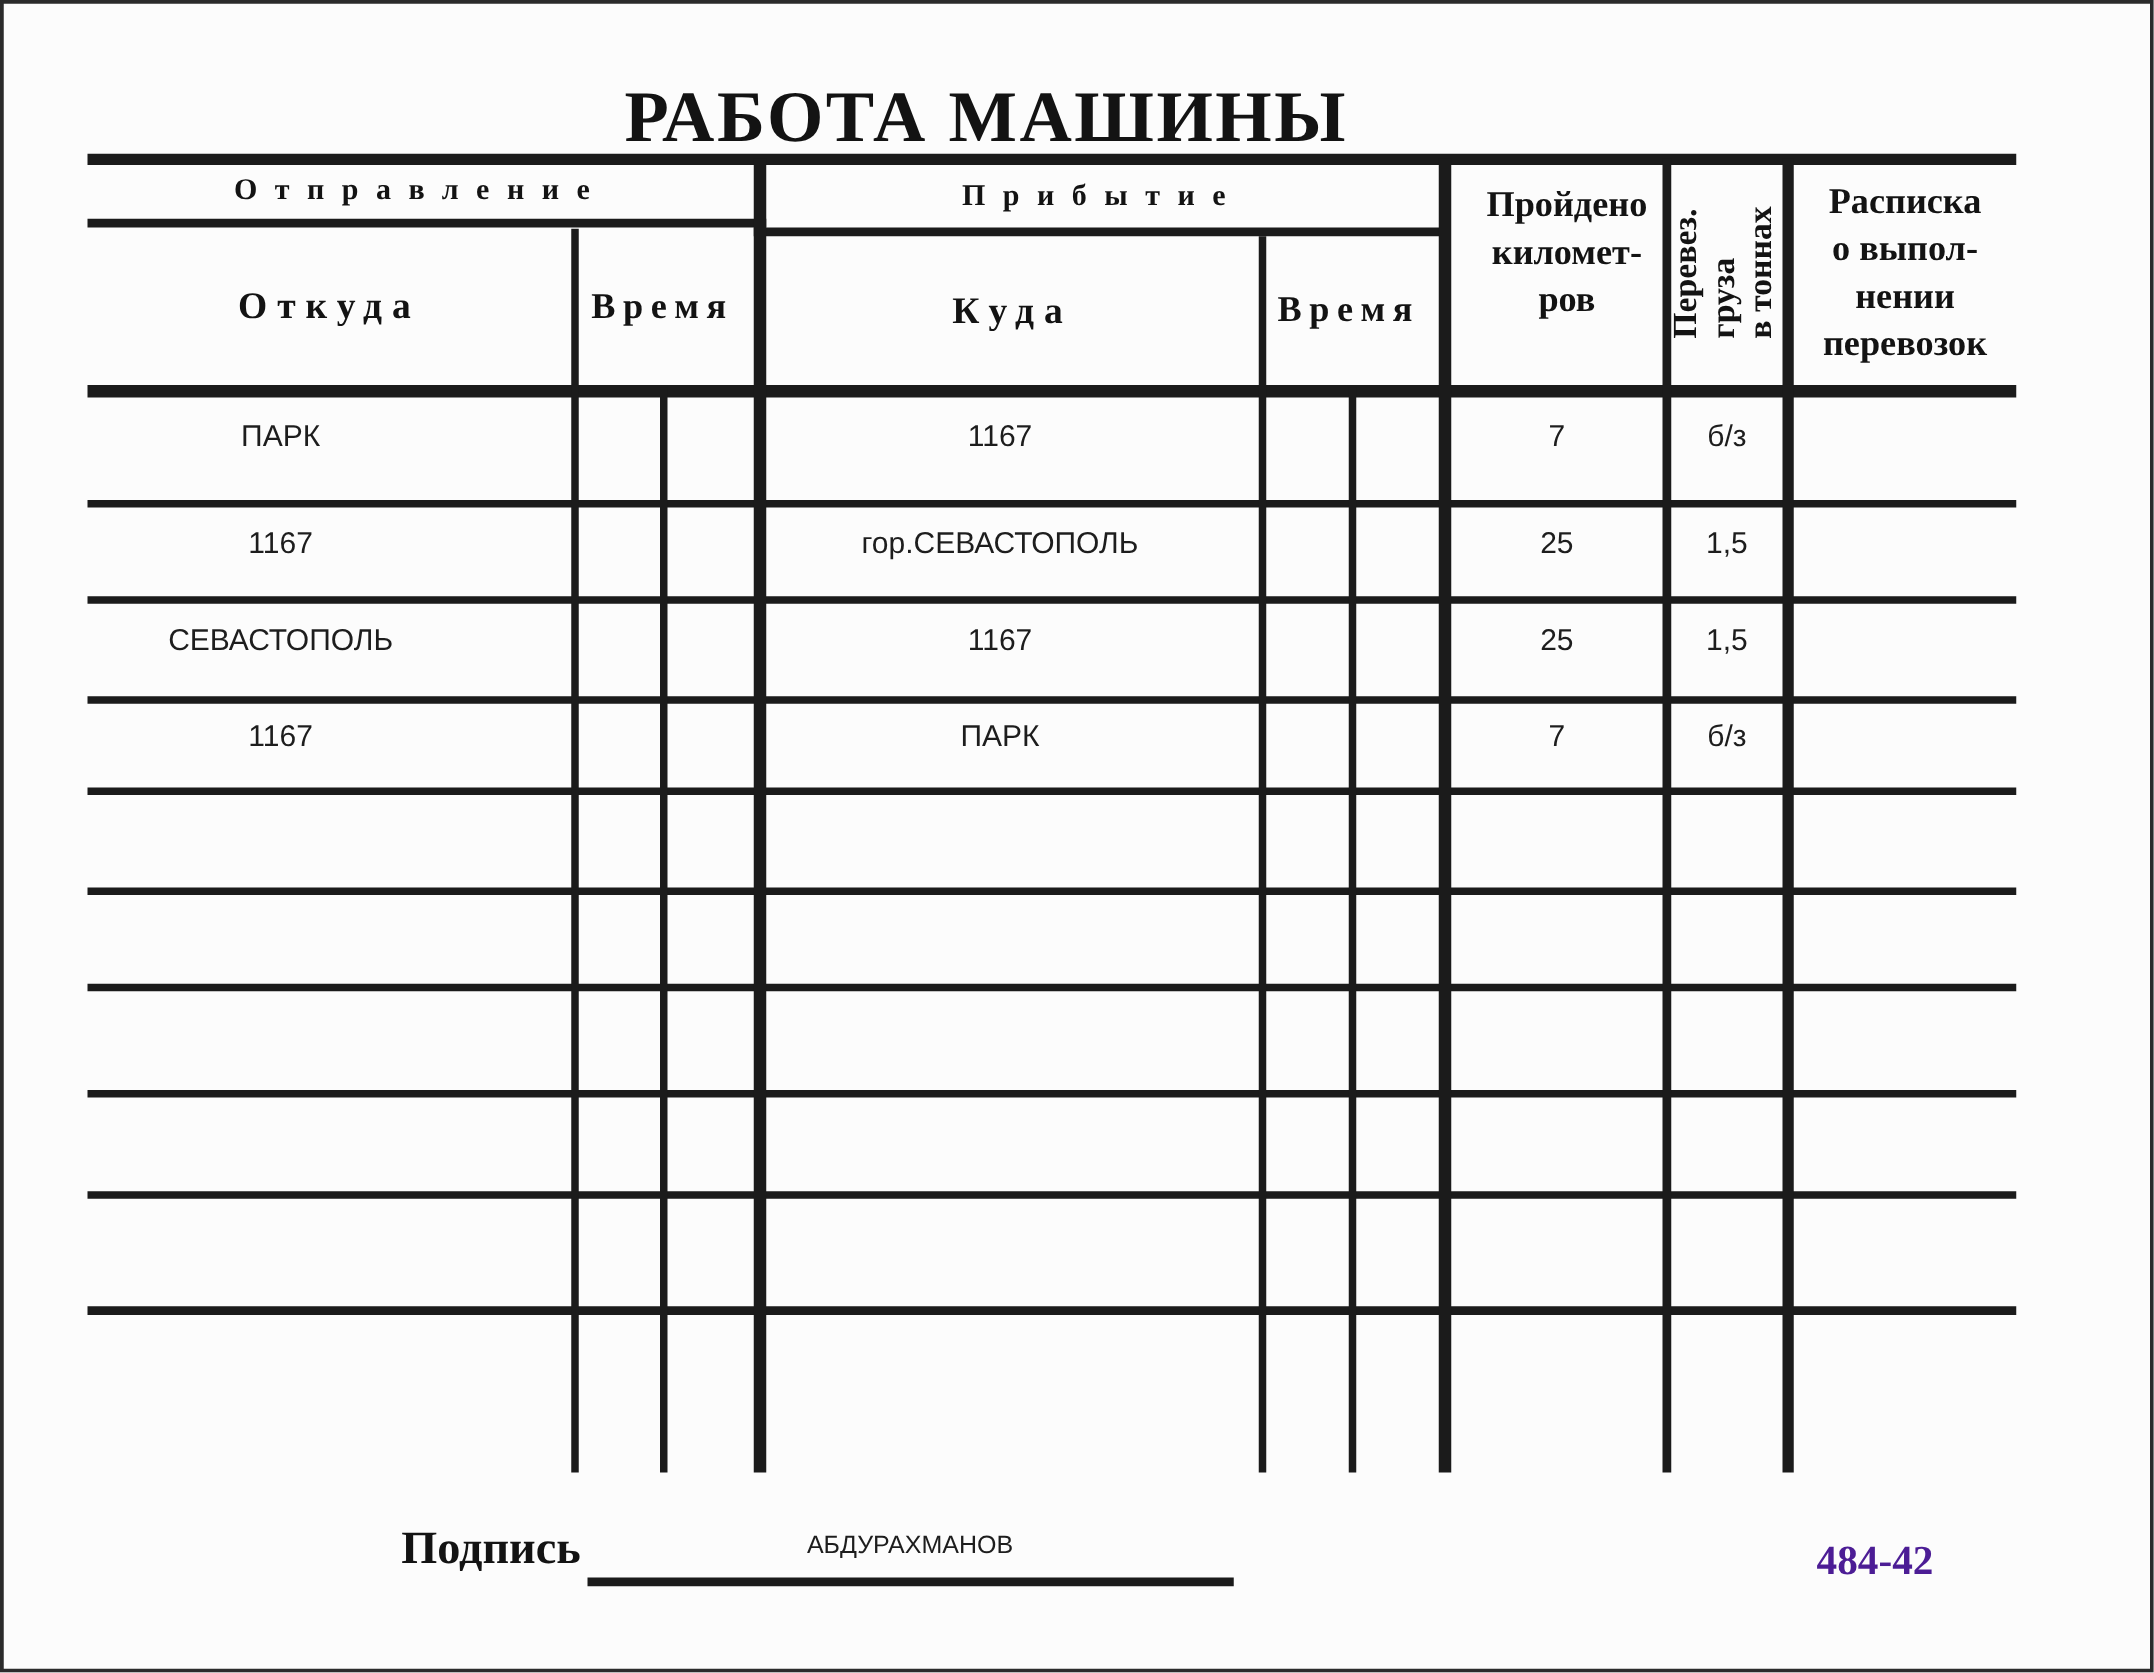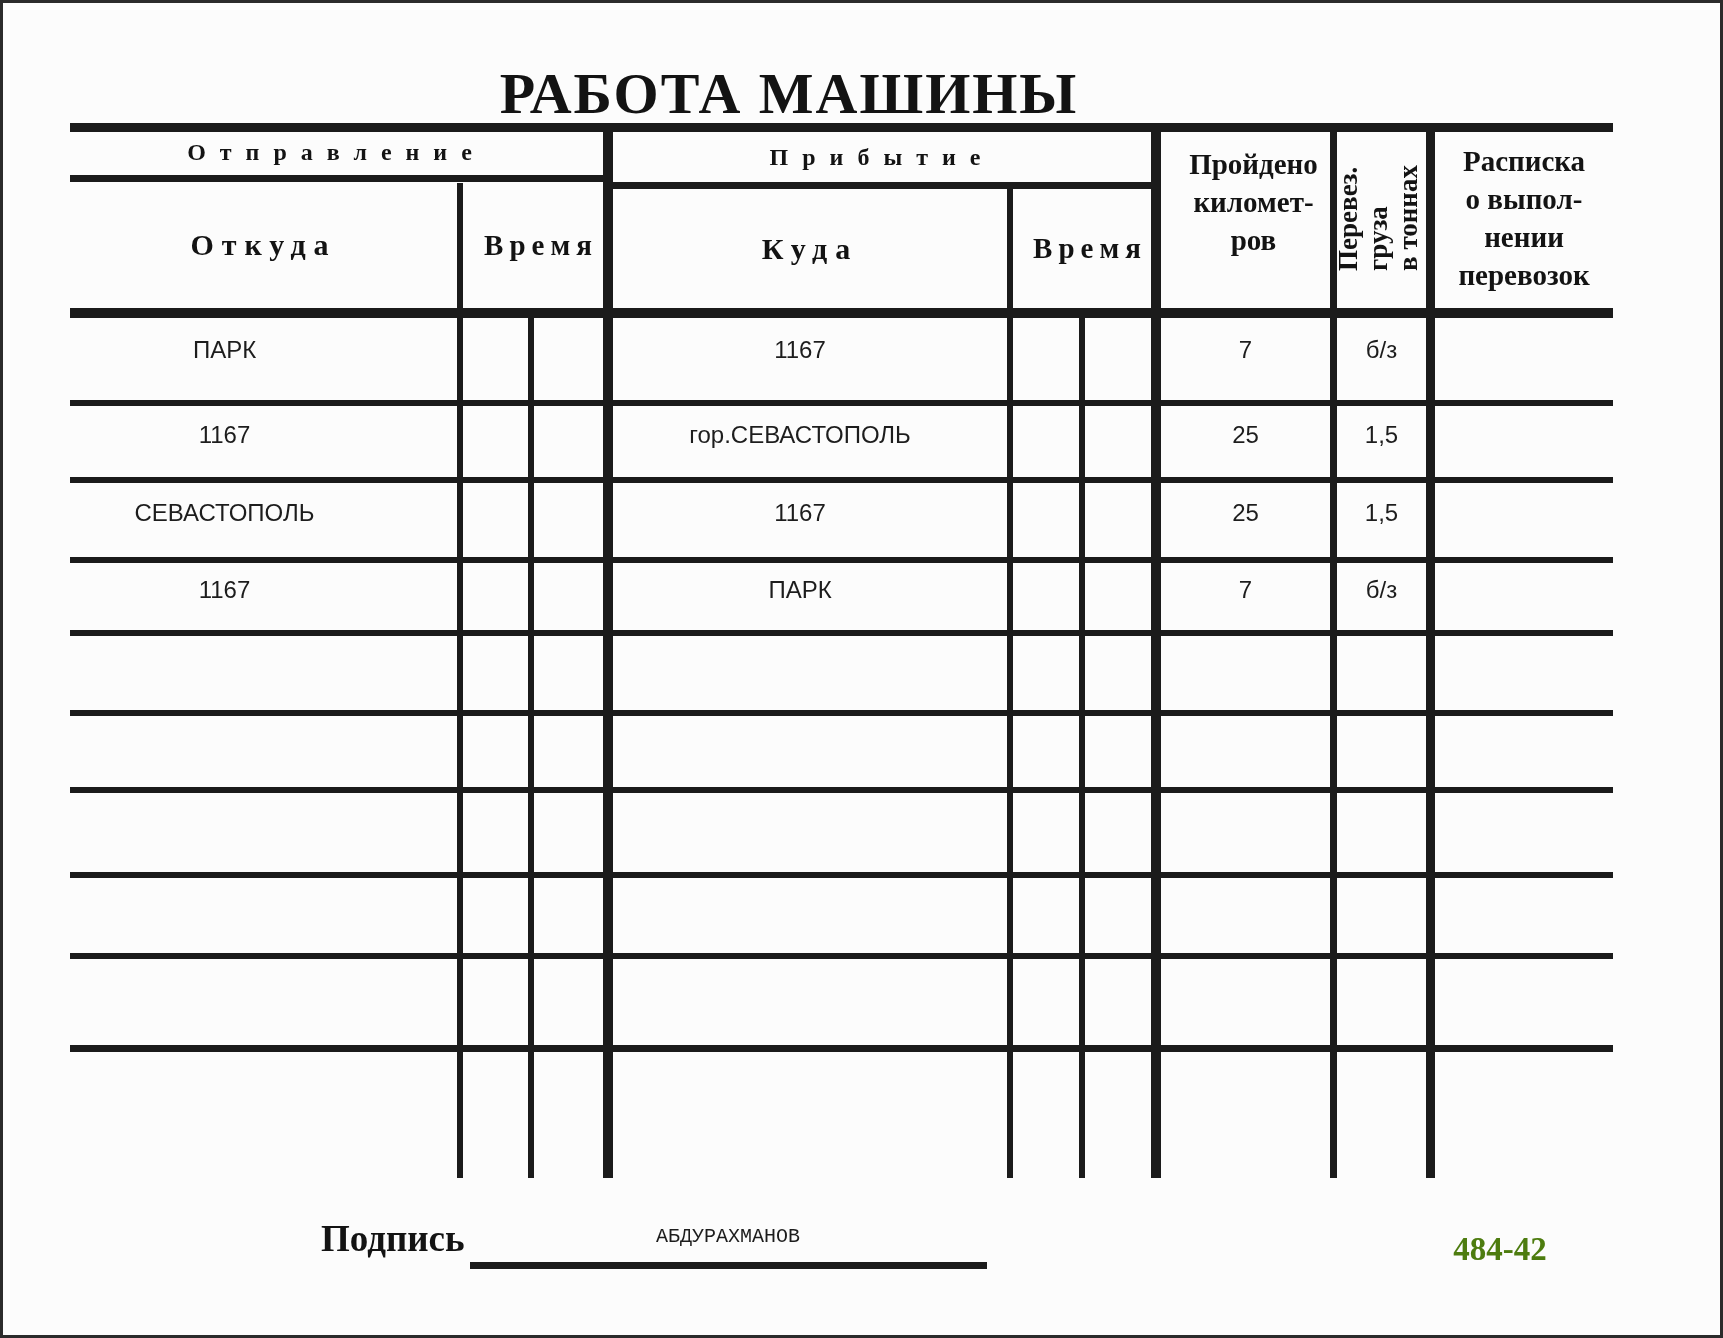--- a/index.html
+++ b/index.html
@@ -19,21 +19,21 @@
     font-family:"Liberation Serif",serif;font-weight:700;font-size:58px;
     letter-spacing:2px;color:#131313;
   }
   .hc{
     position:absolute;display:flex;align-items:center;justify-content:center;
     font-family:"Liberation Serif",serif;font-weight:700;color:#131313;
     text-align:center;box-sizing:border-box;
   }
   .band{font-size:24px;letter-spacing:14px;}
   .sub{font-size:30px;letter-spacing:8px;}
-  .time{font-size:29px;letter-spacing:6px;margin-left:11px;}
+  .time{font-size:29px;letter-spacing:6px;}
   .stack{flex-direction:column;font-size:29px;line-height:38px;letter-spacing:0;}
   .rot-wrap{position:absolute;display:flex;align-items:center;justify-content:center;}
   .rot{
     transform:rotate(-90deg);
     font-family:"Liberation Serif",serif;font-weight:700;font-size:27px;
     line-height:30px;color:#131313;text-align:left;white-space:nowrap;
   }
   .row{position:absolute;left:0;width:1723px;}
   .c{
     position:absolute;top:0;height:100%;
@@ -44,25 +44,25 @@
   .c.from{left:67px;width:387px;padding-right:78px;}
   .c.to{left:610px;width:394px;padding-right:20px;}
   .c.km{left:1158px;width:169px;}
   .c.cargo{left:1334px;width:89px;}
   .sig-label{
     position:absolute;left:318px;top:1214px;
     font-family:"Liberation Serif",serif;font-weight:700;font-size:37px;color:#131313;
   }
   .sig-name{
     position:absolute;left:610px;top:1222px;width:230px;text-align:center;
-    font-family:Liberation Mono, monospace;font-size:20px;color:#1d1d1d;
+    font-family:Liberation Sans, sans-serif;font-size:20px;color:#1d1d1d;
   }
   .form-no{
     position:absolute;left:1412px;top:1228px;width:170px;text-align:center;
-    font-family:"Liberation Serif",serif;font-weight:700;font-size:33px;color:#4d7c0f;
+    font-family:"Liberation Serif",serif;font-weight:700;font-size:33px;color:#4c1d95;
   }
 </style>
 </head>
 <body>
 
 <div class="sheet">
 
   <h1 class="title">РАБОТА МАШИНЫ</h1>
 
   <div class="hl" style="left:67px;top:120px;width:1543px;height:9px"></div>

